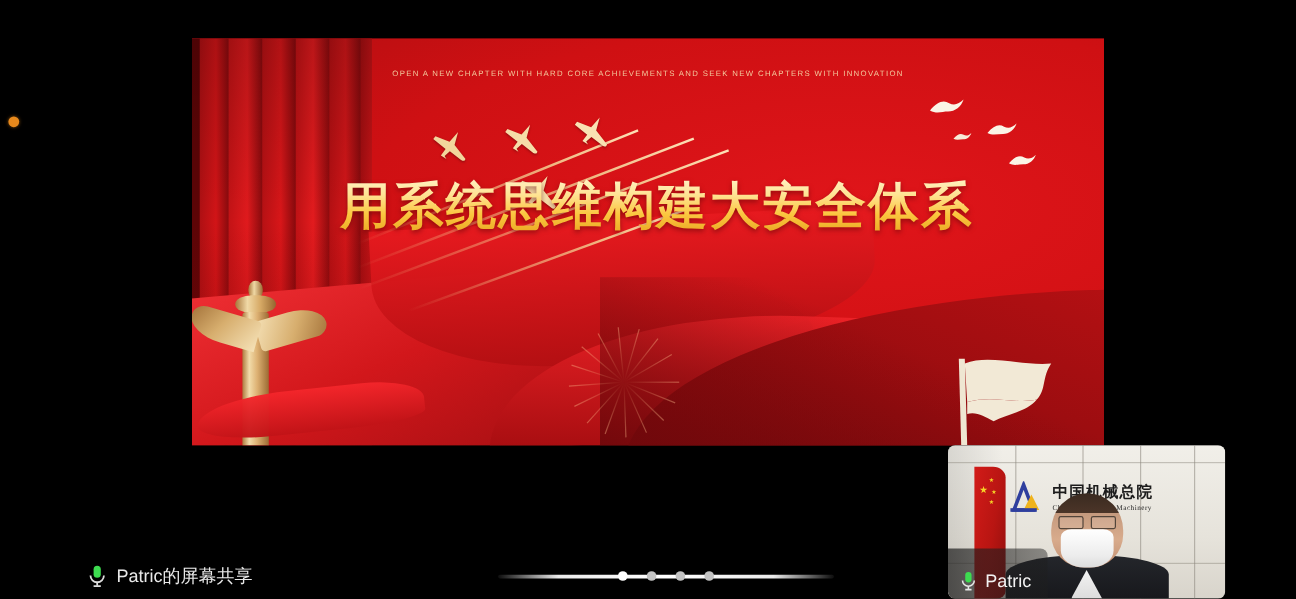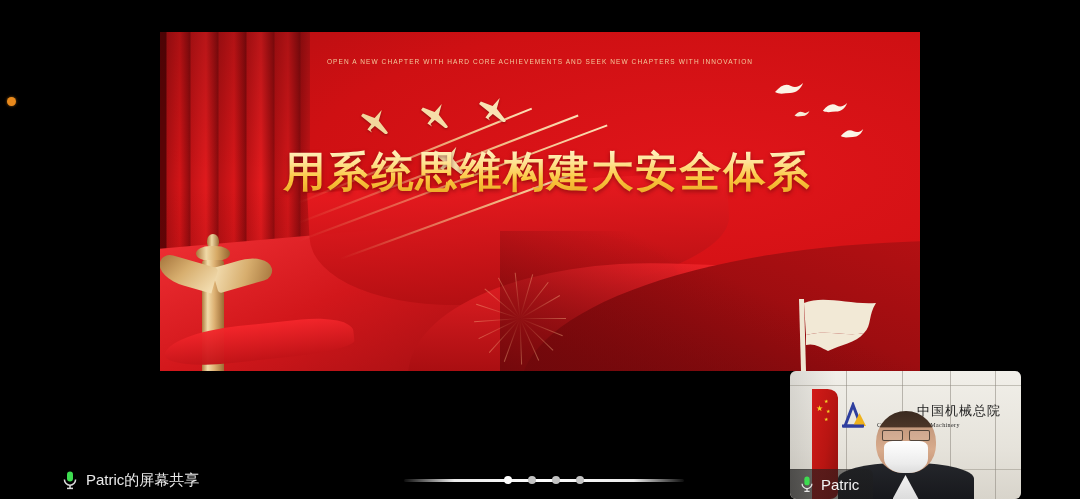--- a/index.html
+++ b/index.html
@@ -224,21 +224,21 @@
     transform-origin: left center;
   }
 
   
   .flag { position:absolute; right: 30px; bottom: 0; width: 110px; height: 82px; }
   .flag svg { display:block; }
 
   
   .bottom-bar {
     position: absolute;
-    left: 0; right: 0; bottom: 0;
+    left: 11px; right: 0; bottom: 0;
     height: 38px;
     background: #000;
   }
   .share-label {
     position: absolute;
     left: 62px;
     bottom: 9px;
     display: flex;
     align-items: center;
     gap: 8px;
@@ -300,24 +300,23 @@
   }
   .vt-flag .star {
     position:absolute; color:#f5d327; font-size: 8px; line-height: 1;
   }
   .vt-logo {
     position: absolute; left: 46px; top: 30px;
     display: flex; align-items: center; gap: 7px;
   }
   .vt-mark svg { display:block; }
   .vt-logo-cn {
-    color:#1c1c1c; font-size: 13px; font-weight: 400; letter-spacing: 1px;
+    color:#1c1c1c; font-size: 13px; font-weight: 700; letter-spacing: 1px;
     font-family: "DejaVu Sans", sans-serif;
     white-space: nowrap;
-    margin-left: 40px;
   }
   .vt-logo-en {
     color:#262626; font-size: 6px; letter-spacing: .4px;
     font-family: "Liberation Serif", serif;
     white-space: nowrap;
     margin-top: 2px;
   }
   
   .vt-person-head {
     position:absolute; left: 50%; margin-left: -30px; bottom: 26px;
@@ -350,21 +349,21 @@
   }
   .vt-shirt {
     position:absolute; left: 50%; margin-left: -13px; bottom: 0;
     width: 26px; height: 24px;
     background: linear-gradient(180deg,#f3f3f3,#dcdcdc);
     clip-path: polygon(50% 0, 100% 100%, 0 100%);
   }
   .vt-label {
     position: absolute; left: 0; bottom: 0;
     height: 30px;
-    padding: 0 14px 0 10px;
+    padding: 12px 14px 0 10px;
     display: flex; align-items: center; gap: 7px;
     background: linear-gradient(90deg, rgba(30,30,30,.72), rgba(30,30,30,.45));
     border-radius: 0 6px 0 6px;
     color: #f2f2f2;
     font-size: 15px;
   }
 </style>
 </head>
 <body>
 

